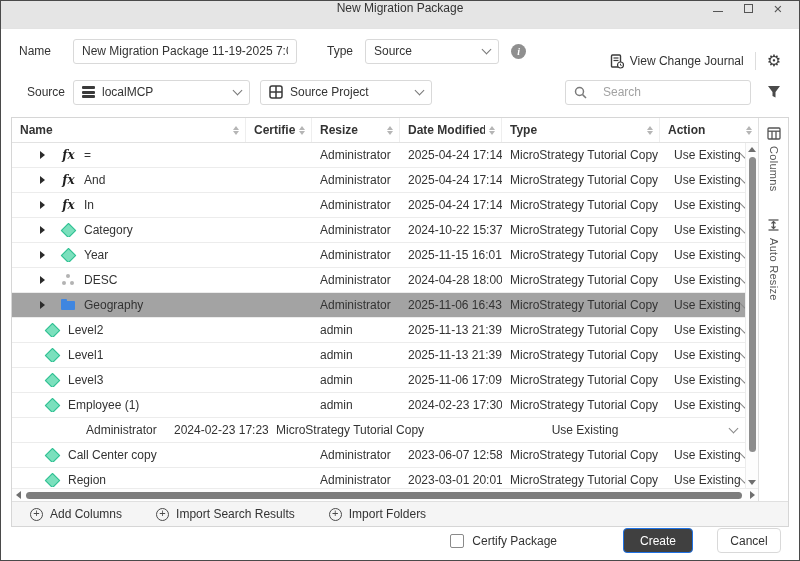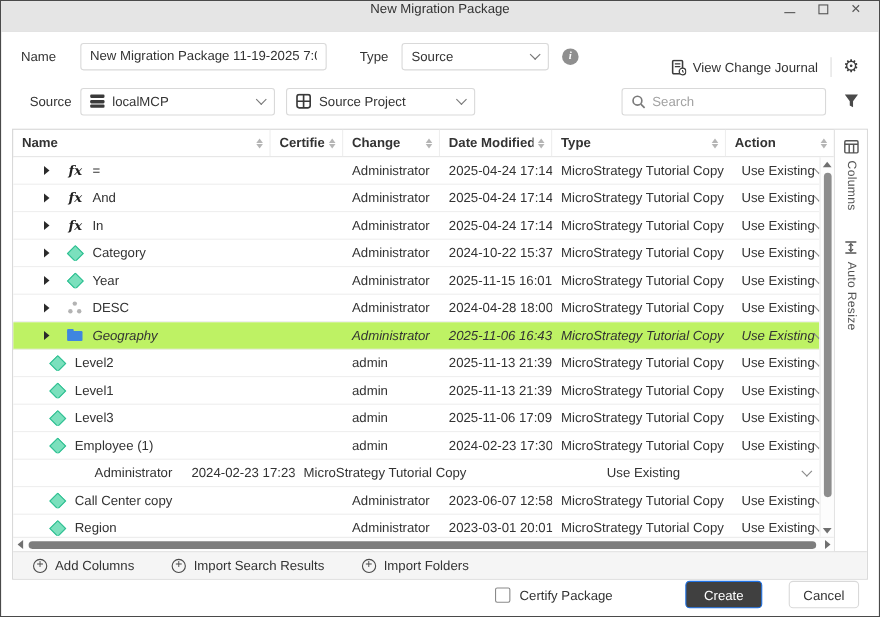--- a/index.html
+++ b/index.html
@@ -54,21 +54,21 @@
   }
   .right-group { margin-left:auto; display:flex; align-items:center;margin-top:20px; }
   .journal-link { display:flex; align-items:center; gap:6px; cursor:default; }
   .v-divider { width:1px; height:18px; background:#ddd; margin:0 11px; }
   .gear { font-size:16px; color:#3b3b3b; line-height:1; }
   
   .server-icon { display:flex; flex-direction:column; gap:1.5px; }
   .server-icon i { display:block; width:13px; height:3px; background:#3a3a3a; border-radius:1px; }
   .search-box {
     margin-left:auto; width:186px; height:25px; border:1px solid #d9d9d9; border-radius:3px;
-    display:flex; align-items:center; padding:0 8px; gap:6px; background:#fff;
+    display:flex; align-items:center; padding:0 8px; gap:16px; background:#fff;
   }
   .search-box input { border:none; outline:none; flex:1; font:inherit; color:#333; min-width:0;}
   .search-box input::placeholder { color:#a2a2a2; }
   .filter-btn { margin-left:16px; display:flex; align-items:center; }
   
   .table-box {
     margin:12px 10px 0; border:1px solid #d6d6d6; flex:0 0 auto;
     display:flex; flex-direction:column; height:410px; background:#fff;
   }
   .table-main { flex:1; display:flex; min-height:0; }
@@ -83,21 +83,21 @@
   .sort .dn { border-top:4px solid #b5b5b5; }
   .c-name { width:234px; flex:0 0 auto; }
   .c-cert { width:66px; flex:0 0 auto; }
   .c-owner { width:88px; flex:0 0 auto; }
   .c-date { width:102px; flex:0 0 auto; }
   .c-path { width:158px; flex:0 0 auto; }
   .c-action { flex:1; min-width:0; }
   .tbody-wrap { flex:1; display:flex; min-height:0; }
   .tbody { flex:1; min-width:0; overflow:hidden; }
   .trow { display:flex; height:25px; align-items:center; border-bottom:1px solid #ececec; background:#fff; }
-  .trow.selected { background:#bef264;font-style:italic; }
+  .trow.selected { background:#a3a3a3; }
   .td { padding:0 6px 0 8px; white-space:nowrap; overflow:hidden; color:#333; }
   .trow .c-name { display:flex; align-items:center; padding-left:28px; }
   .expander { width:20px; flex:0 0 auto; display:flex; align-items:center; }
   .expander i { display:block; width:0; height:0; border-top:4px solid transparent; border-bottom:4px solid transparent; border-left:5px solid #2b2b2b; }
   .row-icon { width:17px; height:14px; flex:0 0 auto; margin-right:7px; position:relative; display:flex; align-items:center; justify-content:center;}
   .icon-function::before { content:"fx"; font-family:"DejaVu Serif","Liberation Serif",serif; font-style:italic; font-weight:bold; font-size:12px; color:#1f1f1f; }
   .icon-attribute::before { content:""; width:9px; height:9px; background:#7be0bd; border:1.5px solid #2fbf92; transform:rotate(45deg); display:block; }
   .icon-hierarchy::before { content:""; width:4px; height:4px; border-radius:50%; background:#b3b3b3; display:block; position:absolute; top:1px; left:6px; box-shadow:-4px 7px 0 #b3b3b3, 4px 7px 0 #b3b3b3; }
   .icon-folder::before { content:""; display:block; width:14px; height:9px; background:#3f86e0; border-radius:1px; position:absolute; top:3px; left:1px; }
   .icon-folder::after { content:""; display:block; width:6px; height:3px; background:#3f86e0; border-radius:1px 1px 0 0; position:absolute; top:1px; left:1px; }
@@ -241,21 +241,21 @@
               </span>
           </div>
           <div class="th c-cert">
             <span class="th-label">Certified</span>
             <span class="sort">
                 <i class="up"></i>
                 <i class="dn"></i>
               </span>
           </div>
           <div class="th c-owner">
-            <span class="th-label">Change</span>
+            <span class="th-label">Resize</span>
             <span class="sort">
                 <i class="up"></i>
                 <i class="dn"></i>
               </span>
           </div>
           <div class="th c-date">
             <span class="th-label">Date Modified</span>
             <span class="sort">
                 <i class="up"></i>
                 <i class="dn"></i>

